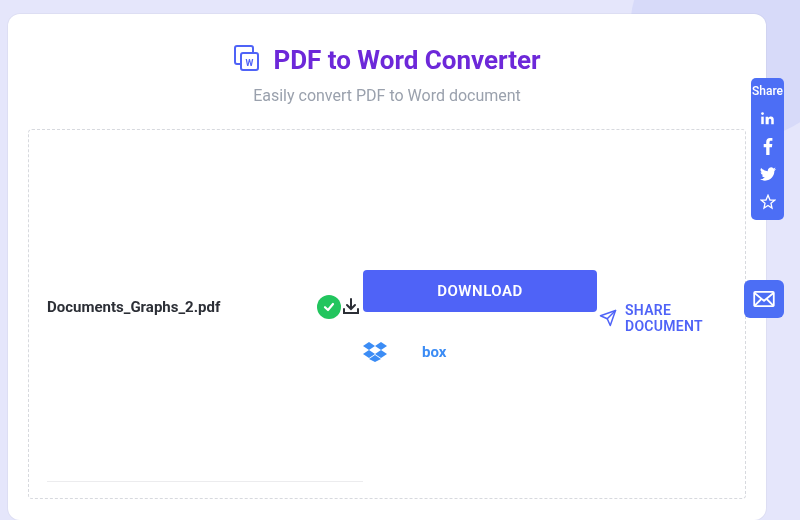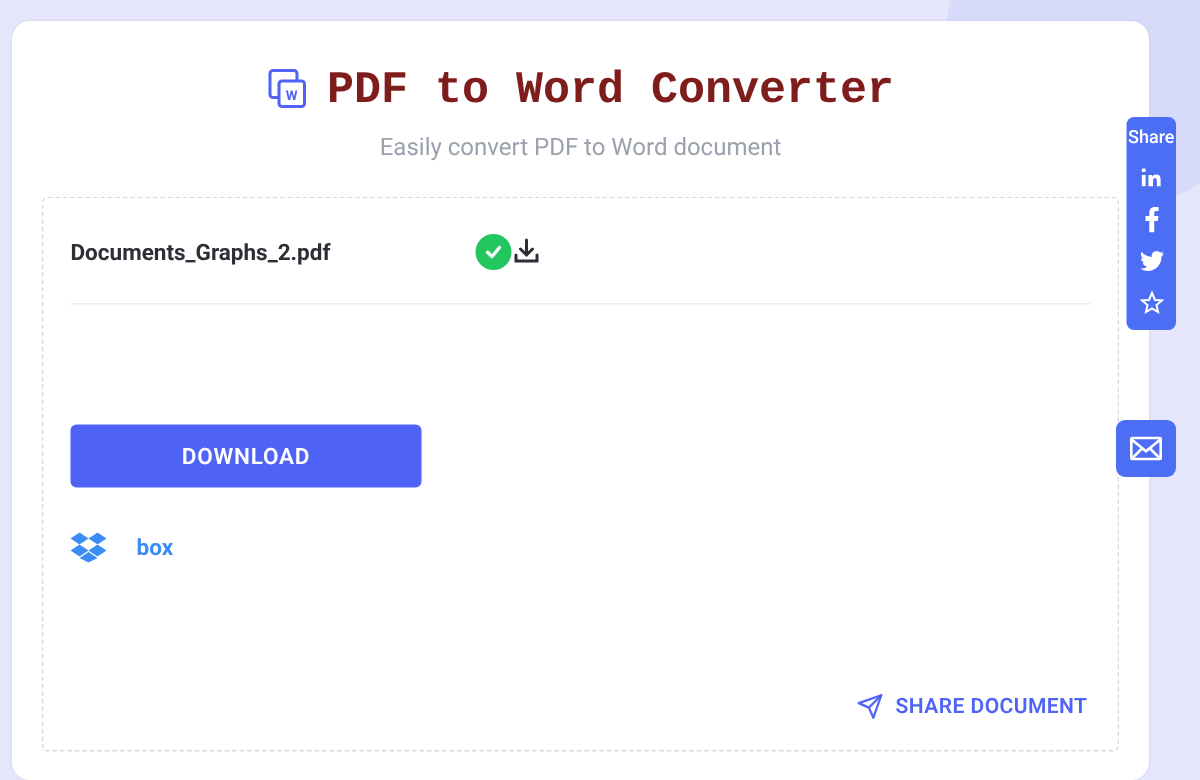--- a/index.html
+++ b/index.html
@@ -1,31 +1,31 @@
 <!DOCTYPE html>
 <html><head>
   <meta charset="utf-8">
   <style>
     * { margin:0; padding:0; box-sizing:border-box; font-family:-apple-system,BlinkMacSystemFont,"Segoe UI",Roboto,Arial,sans-serif; }
     body { width:800px; height:520px; background:#e5e6fb; position:relative; overflow:hidden; }
     .bgshape { position:absolute; right:-50px; top:-80px; width:220px; height:220px; background:#d7daf9; border-radius:50%; }
     .card { position:absolute; left:8px; top:14px; width:758px; height:506px; background:#fff; border-radius:12px; box-shadow:0 0 0 1px rgba(0,0,0,0.03); padding:30px 0 0 0; }
     .title-row { display:flex; align-items:center; justify-content:center; gap:12px; }
     .title-row svg { flex-shrink:0; }
-    h1 { font-size:30px; font-weight:700; color:#7f1d1d;font-family:Liberation Mono, monospace; }
+    h1 { font-size:26px; font-weight:700; color:#6d28d9; }
     .subtitle { text-align:center; font-size:16px; color:#9aa1ad; margin-top:10px; }
-    .dashed { margin:24px 20px 0 20px; border:1.5px dashed #d7d9de; border-radius:4px; height:370px; padding:24px 18px 16px 18px; display:flex; flex-direction:column; }
+    .dashed { margin:24px 20px 0 20px; border:1.5px dashed #d7d9de; border-radius:4px; height:370px; padding:24px 18px 16px 18px; display:flex; flex-direction:row; }
     .file-row { display:flex; align-items:center; padding-bottom:22px; border-bottom:1px solid #ececee; }
     .fname { font-size:15px; font-weight:700; color:#2c2f36; width:270px; }
     .check { width:24px; height:24px; border-radius:50%; background:#22c55e; display:flex; align-items:center; justify-content:center; flex-shrink:0; }
     .status { font-size:15px; color:#4a4e57; margin-left:14px; flex:1; }
     .dl-icon { width:22px; height:22px; color:#2c2f36; cursor:pointer; }
     .mid { flex:1; display:flex; flex-direction:column; align-items:flex-start; justify-content:center; gap:30px; }
     .dl-btn { width:234px; height:42px; background:#4f63f7; color:#fff; border:none; border-radius:4px; font-size:15px; font-weight:600; letter-spacing:0.5px; cursor:pointer; }
-    .cloud { display:flex; gap:20px; align-items:center; }
+    .cloud { display:flex; gap:35px; align-items:center; }
     .bottom { display:flex; justify-content:flex-end; gap:32px; padding:4px 2px; }
     .link-btn { display:flex; align-items:center; gap:8px; color:#4f63f7; font-size:14px; font-weight:600; letter-spacing:0.3px; cursor:pointer; }
     .link-btn svg { flex-shrink:0; }
     .share-panel { position:absolute; right:16px; top:78px; width:33px; background:#4c6ef5; border-radius:5px; padding:6px 0 10px 0; display:flex; flex-direction:column; align-items:center; gap:12px; color:#fff; }
     .share-label { font-size:12px; font-weight:500; }
     .share-panel .si { width:16px; height:16px; cursor:pointer; display:flex; align-items:center; justify-content:center; }
     .mail-panel { position:absolute; right:16px; top:280px; width:40px; height:38px; background:#4c6ef5; border-radius:6px; display:flex; align-items:center; justify-content:center; cursor:pointer; }
   </style>
 </head>
 <body>

